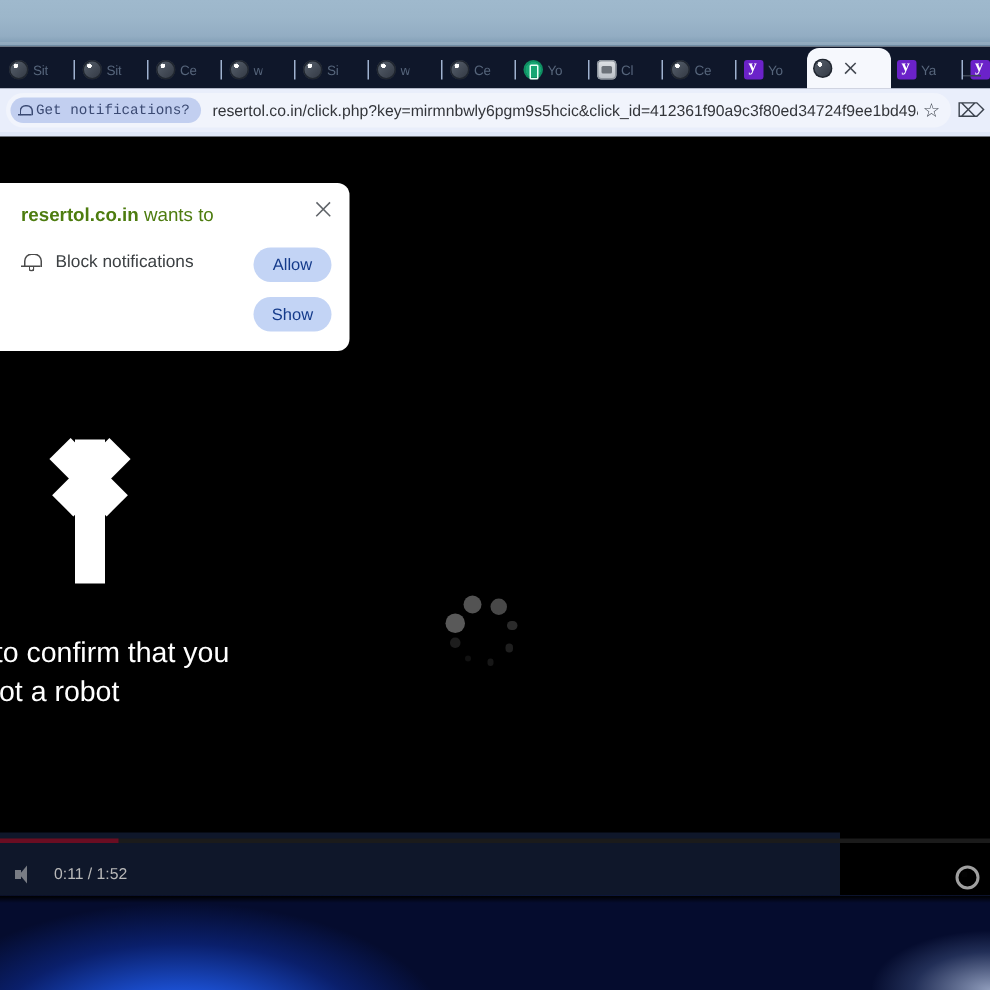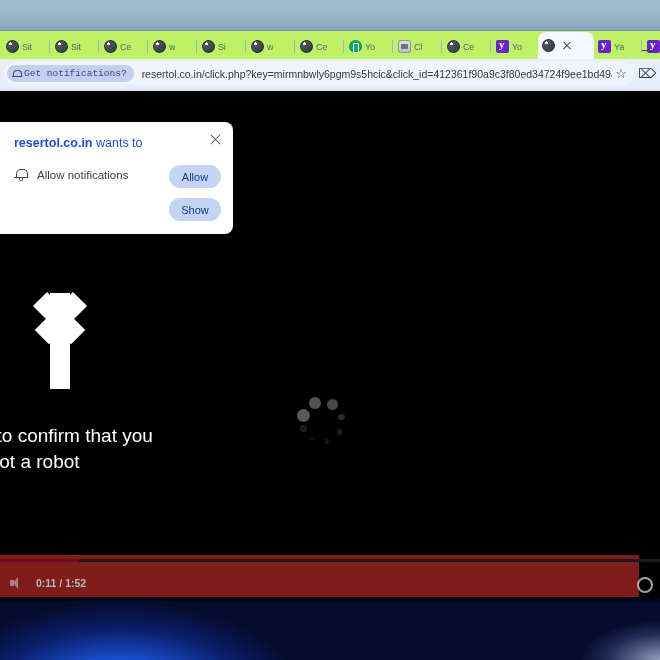--- a/index.html
+++ b/index.html
@@ -23,21 +23,21 @@
 
   
   .browser {
     position: absolute; left: 0; top: 31px; width: 660px; height: 566px;
     background: #dfe7f7; overflow: hidden;
   }
 
   
   .tabstrip {
     position: relative; height: 28px; width: 660px;
-    background: #bef264;
+    background: #0f172a;
     display: flex; align-items: flex-end; padding-left: 2px;
   }
   .tab {
     position: relative; height: 25px; min-width: 46px; max-width: 46px;
     display: flex; align-items: center; gap: 3px;
     padding: 0 4px; border-radius: 7px 7px 0 0;
     font-size: 9px; color: #4d5b70; overflow: hidden;
     flex: 0 0 auto;
   }
   .tab .tab-label {
@@ -176,23 +176,22 @@
   }
 
   
   .spinner { position: absolute; left: 296px; top: 305px; width: 52px; height: 52px; }
   .spinner i {
     position: absolute; display: block; border-radius: 50%; background: #8f8f8f;
   }
 
   
   .vbar {
-    position: absolute; left: 0; bottom: 0; width: 639px; height: 42px;
-    background: #7f1d1d;
-    font-weight: bold;
+    position: absolute; left: 0; bottom: 0; width: 560px; height: 42px;
+    background: #0f172a;
   }
   .progress-track {
     position: absolute; left: 0; top: 4px; width: 660px; height: 3px;
     background: #1b1b1b;
   }
   .progress-fill {
     position: absolute; left: 0; top: 0; height: 3px; background: #6a0d22;
   }
   .vcontrols {
     position: absolute; left: 0; top: 14px; width: 660px; height: 28px;
@@ -228,21 +227,21 @@
   }
 
   
   .permbubble {
     position: absolute; left: 0; top: 91px; width: 233px; height: 112px;
     background: #fff; border-radius: 0 8px 8px 0;
     box-shadow: 0 2px 9px rgba(0,0,0,0.30);
     z-index: 40; padding: 14px 12px 0 14px;
   }
   .perm-title {
-    font-size: 12.5px; color: #1d4ed8; line-height: 1.2;
+    font-size: 12.5px; color: #4d7c0f; line-height: 1.2;
   }
   .perm-title b { font-weight: bold; }
   .perm-close {
     position: absolute; right: 11px; top: 11px; width: 13px; height: 13px;
   }
   .perm-close::before, .perm-close::after {
     content: ""; position: absolute; left: 0; top: 6px; width: 13px; height: 1.2px;
     background: #5f6368;
   }
   .perm-close::before { transform: rotate(45deg); }
@@ -423,21 +422,21 @@
 
     <div class="permbubble">
       <div class="perm-title">
         <b>resertol.co.in</b><span> wants to</span>
       </div>
       <div class="perm-close"></div>
       <div class="perm-row">
         <span class="bell-big">
             <i class="bell-clap"></i>
           </span>
-        <span class="perm-label">Allow notifications</span>
+        <span class="perm-label">Block notifications</span>
       </div>
       <div class="perm-actions">
         <div class="pbtn">Allow</div>
         <div class="pbtn">Show</div>
       </div>
     </div>
 
   </div>
 
   <div class="wallpaper">

